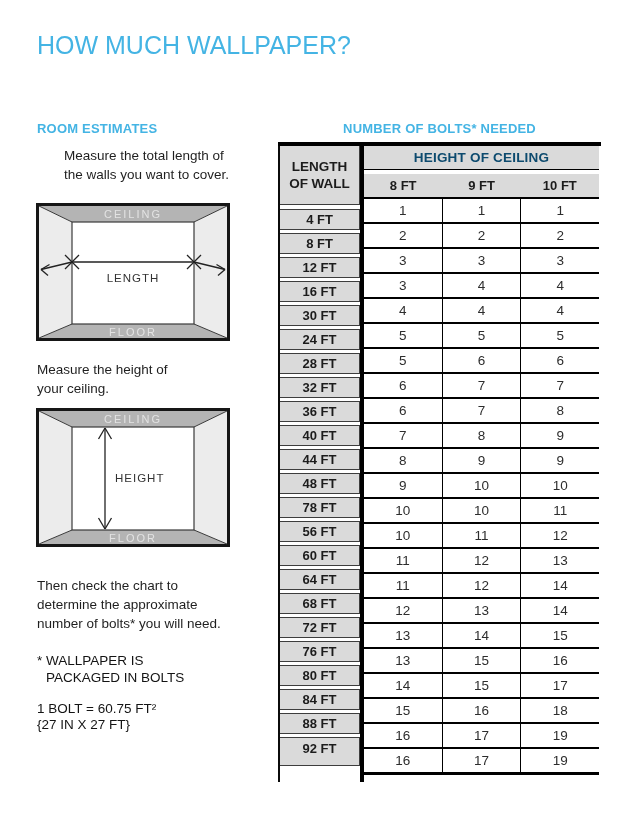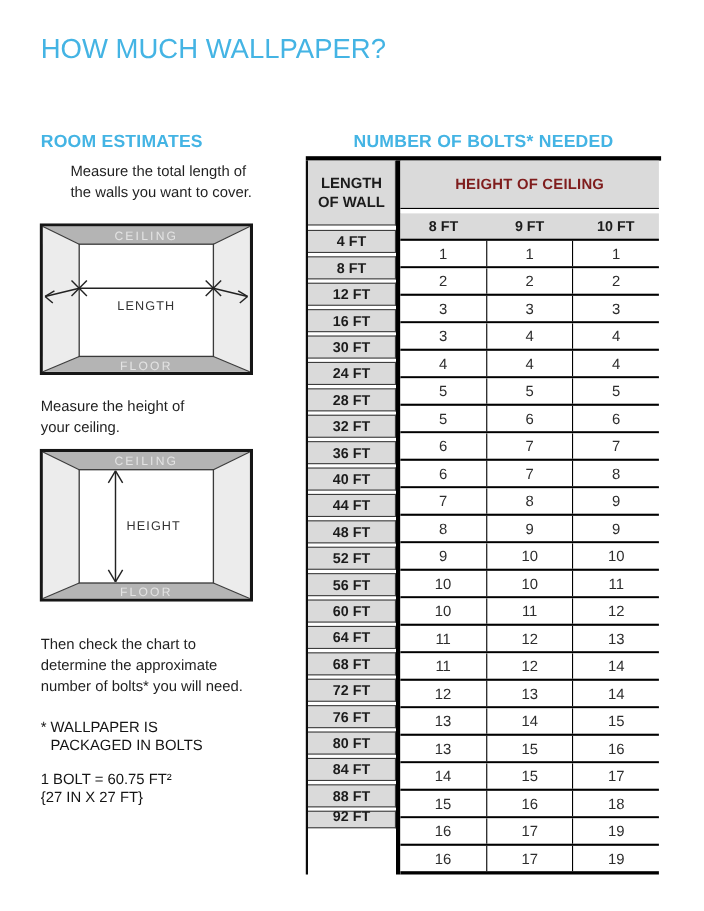--- a/index.html
+++ b/index.html
@@ -9,21 +9,21 @@
     font-family:"Liberation Sans","DejaVu Sans",sans-serif; color:#222;
   }
   .page { position:relative; width:640px; height:828px; overflow:hidden; background:#fff; }
 
   .title {
     position:absolute; left:37px; top:31px;
     font-size:25px; font-weight:normal; letter-spacing:0px; color:var(--accent,#44b4e4);
   }
   .sect-heading {
     position:absolute; top:121px;
-    font-size:16px; font-weight:bold; letter-spacing:0.2px; color:var(--accent,#44b4e4);
+    font-size:13px; font-weight:bold; letter-spacing:0.2px; color:var(--accent,#44b4e4);
   }
   #room-estimates-heading { left:37px; }
   #bolts-heading { left:278px; width:323px; text-align:center; }
 
   .para {
     position:absolute; left:37px;
     font-size:13.5px; line-height:19px; white-space:pre-line; color:#1f1f1f;
   }
   #para1 { top:146px;margin-left:27px; }
   #para2 { top:360px; }
@@ -51,29 +51,29 @@
     border:1px solid #3d3d3d; border-left:none;
     display:flex; align-items:center; justify-content:center;
     font-size:13px; font-weight:bold; color:#1c1c1c;
   }
   .wall-header-box {
     height:59px; margin-bottom:4px; background:#dadada;
     border:1px solid #3d3d3d; border-left:none; border-top:none;
     display:flex; align-items:center; justify-content:center; text-align:center;
     font-size:13.5px; font-weight:bold; line-height:17px; white-space:pre-line; color:#1c1c1c;
   }
-  .wall-box-last { height:16px; margin-bottom:16px; padding-bottom:7px; }
+  .wall-box-last { height:29px; margin-bottom:16px; padding-bottom:7px; }
 
   .tbl-divider { width:4px; background:#000; }
 
   .data-area { width:235px; }
   .ceiling-header {
-    height:44px; background:#dadada; border-bottom:1.5px solid #000;
+    height:24px; background:#dadada; border-bottom:1.5px solid #000;
     display:flex; align-items:center; justify-content:center;
-    font-size:13.5px; font-weight:bold; letter-spacing:0.2px; color:#7f1d1d;
+    font-size:13.5px; font-weight:bold; letter-spacing:0.2px; color:#0c4a6e;
   }
   .header-gap { height:4px; background:#fff; }
   .heights-row {
     display:flex; height:25px; background:#dadada; border-bottom:2px solid #000;
   }
   .heights-cell {
     flex:1; display:flex; align-items:center; justify-content:center;
     font-size:13px; font-weight:bold; color:#1c1c1c;
   }
   .data-row { display:flex; height:25px; border-bottom:2px solid #000; background:#fff; }
@@ -175,21 +175,21 @@
           <div class="wall-box">12 FT</div>
           <div class="wall-box">16 FT</div>
           <div class="wall-box">30 FT</div>
           <div class="wall-box">24 FT</div>
           <div class="wall-box">28 FT</div>
           <div class="wall-box">32 FT</div>
           <div class="wall-box">36 FT</div>
           <div class="wall-box">40 FT</div>
           <div class="wall-box">44 FT</div>
           <div class="wall-box">48 FT</div>
-          <div class="wall-box">52 FT</div>
+          <div class="wall-box">78 FT</div>
           <div class="wall-box">56 FT</div>
           <div class="wall-box">60 FT</div>
           <div class="wall-box">64 FT</div>
           <div class="wall-box">68 FT</div>
           <div class="wall-box">72 FT</div>
           <div class="wall-box">76 FT</div>
           <div class="wall-box">80 FT</div>
           <div class="wall-box">84 FT</div>
           <div class="wall-box">88 FT</div>
           <div class="wall-box wall-box-last">92 FT</div>

